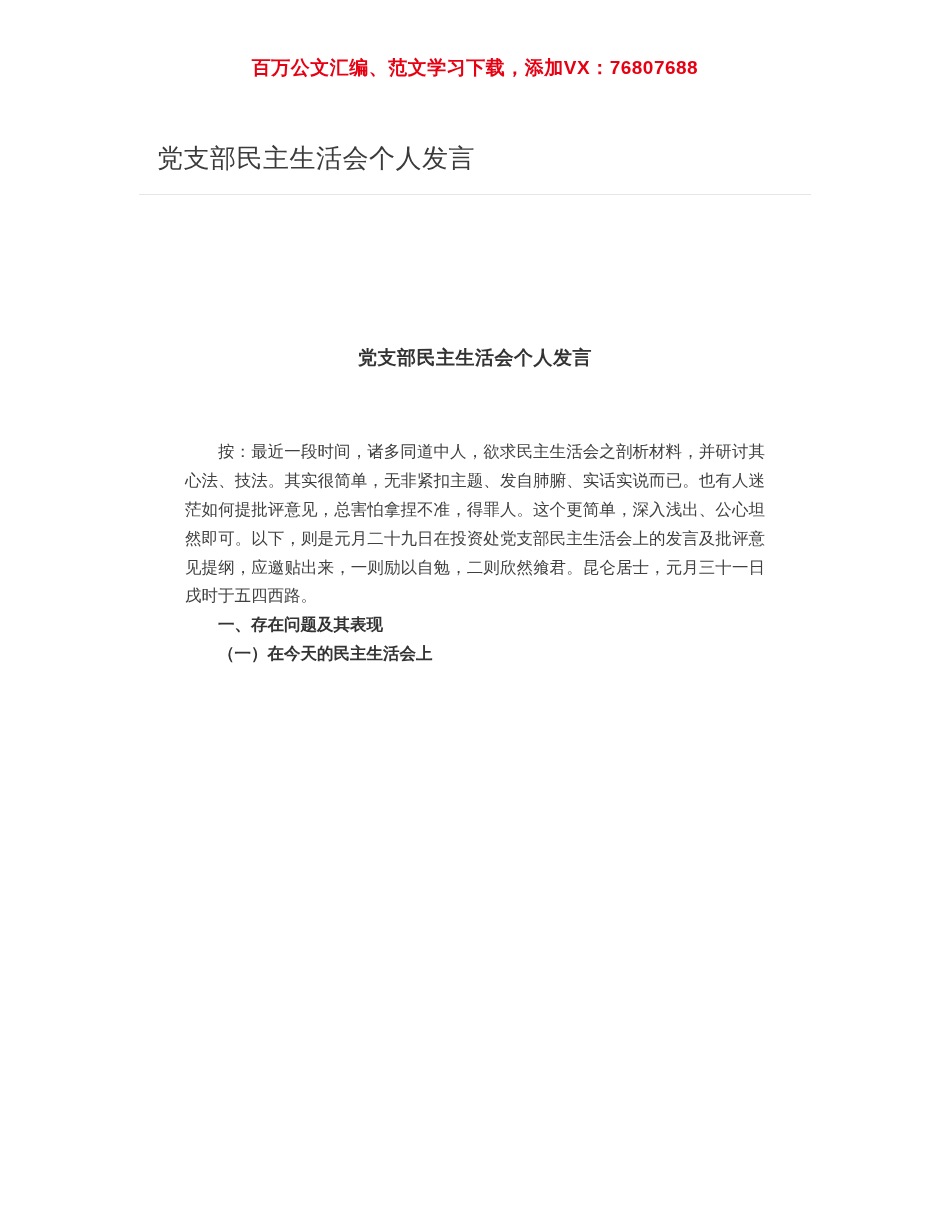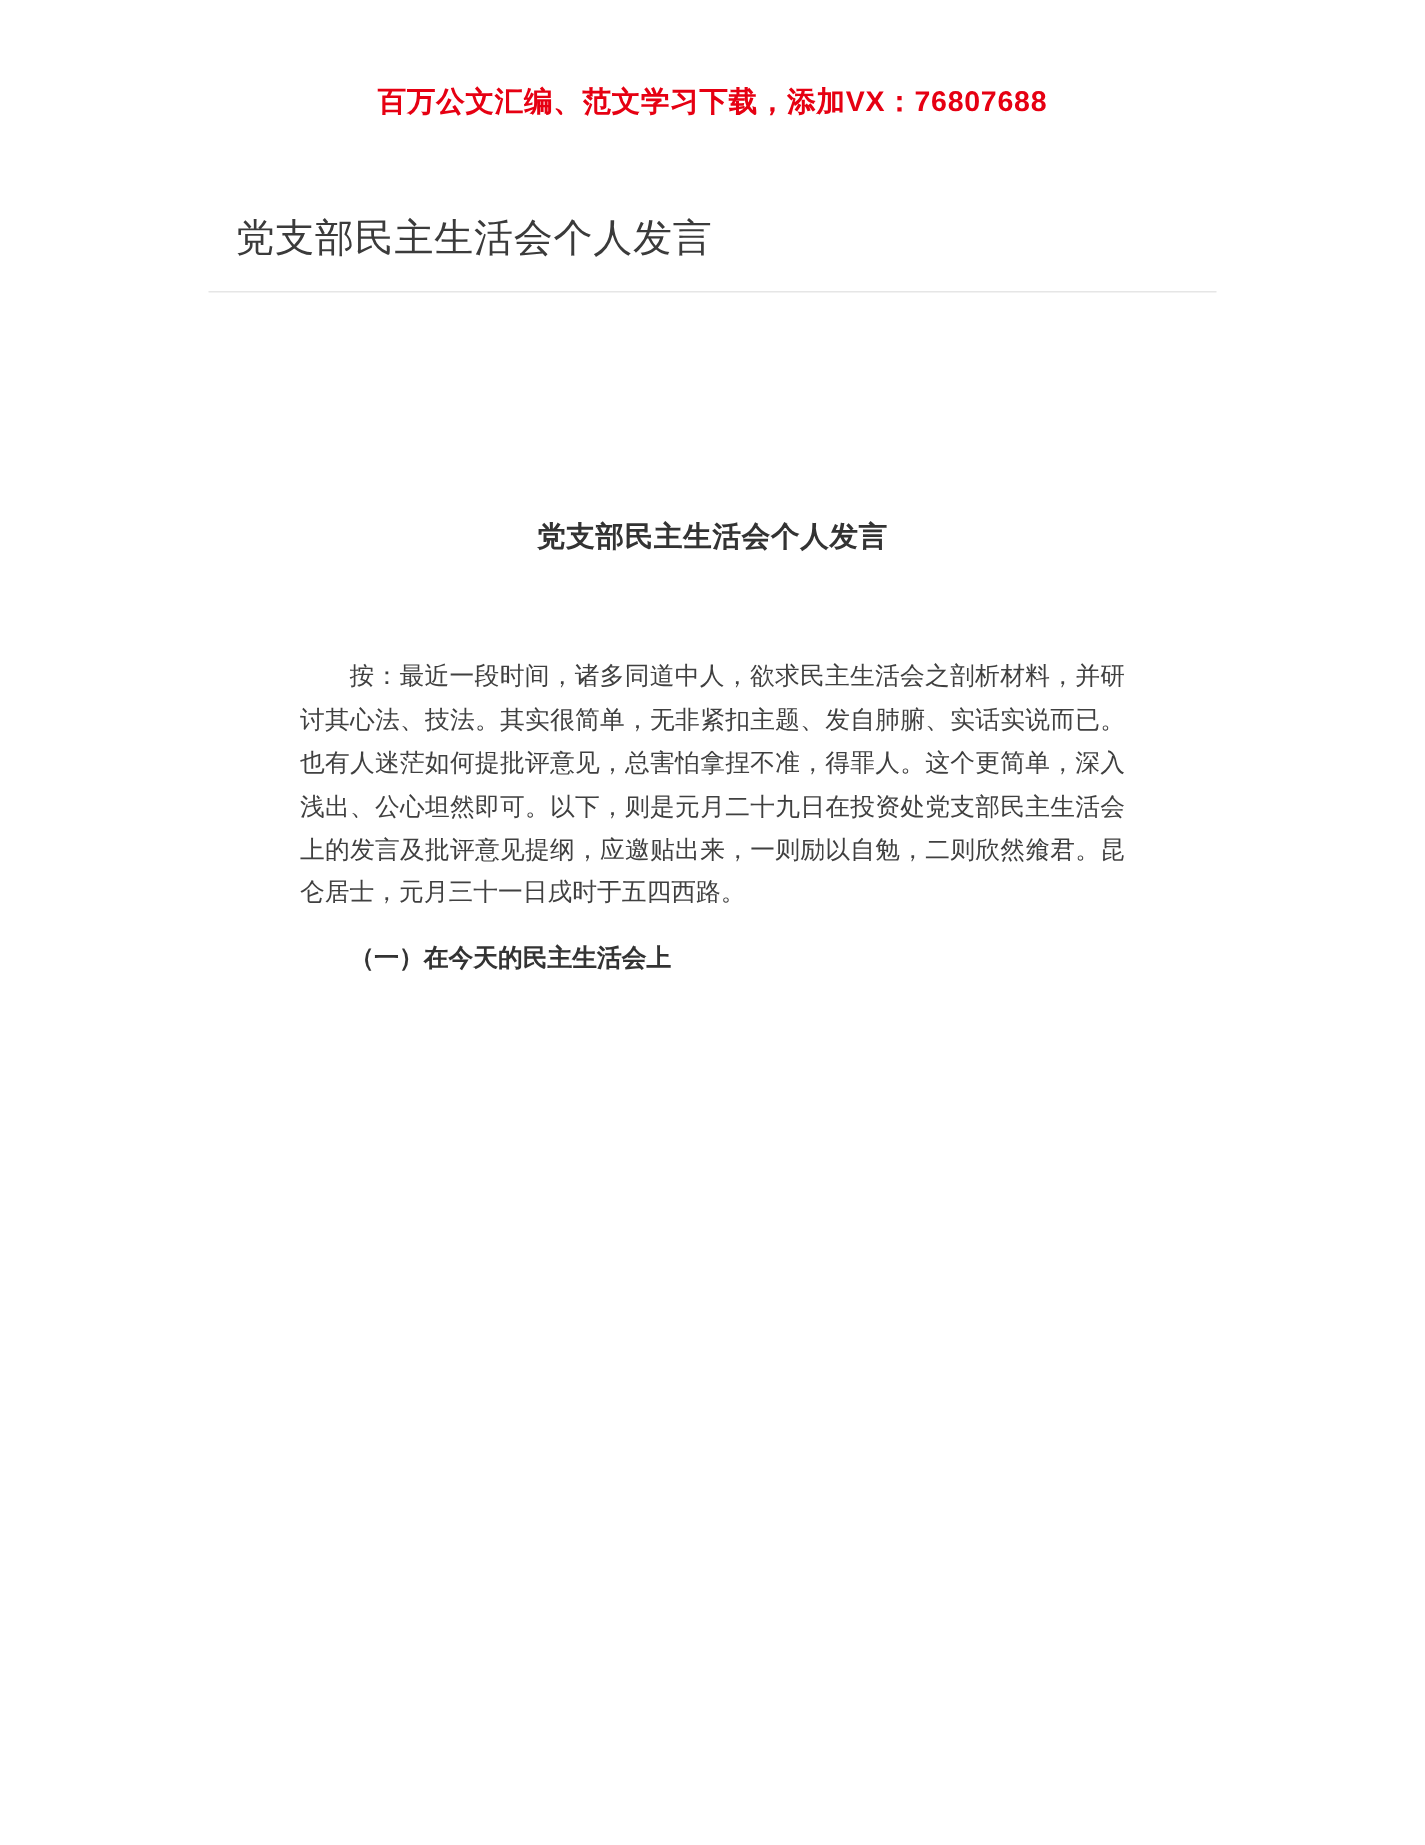--- a/index.html
+++ b/index.html
@@ -55,21 +55,21 @@
   }
   .doc-title {
     margin: 0 0 66px 0;
     text-align: center;
     font-size: 19px;
     font-weight: 700;
     color: #333333;
     letter-spacing: 0.5px;
   }
   .para {
-    margin: 15px;
+    margin: 0;
     font-size: 16.5px;
     line-height: 1.75;
     text-indent: 2em;
     text-align: justify;
     color: #404040;
   }
   .para.bold {
     font-weight: 700;
     color: #333333;
   }
@@ -93,20 +93,21 @@
     <hr class="divider">
 
 
     <div class="doc">
 
       <h2 class="doc-title">党支部民主生活会个人发言</h2>
 
       <p class="para">按：最近一段时间，诸多同道中人，欲求民主生活会之剖析材料，并研讨其心法、技法。其实很简单，无非紧扣主题、发自肺腑、实话实说而已。也有人迷茫如何提批评意见，总害怕拿捏不准，得罪人。这个更简单，深入浅出、公心坦然即可。以下，则是元月二十九日在投资处党支部民主生活会上的发言及批评意见提纲，应邀贴出来，一则励以自勉，二则欣然飨君。昆仑居士，元月三十一日戌时于五四西路。</p>
 
 
+      <p class="para bold">一、存在问题及其表现</p>
 
 
       <p class="para bold">（一）在今天的民主生活会上</p>
 
       <div class="doc-bottom-pad"></div>
     </div>
 
   </div>
 
 </div>

